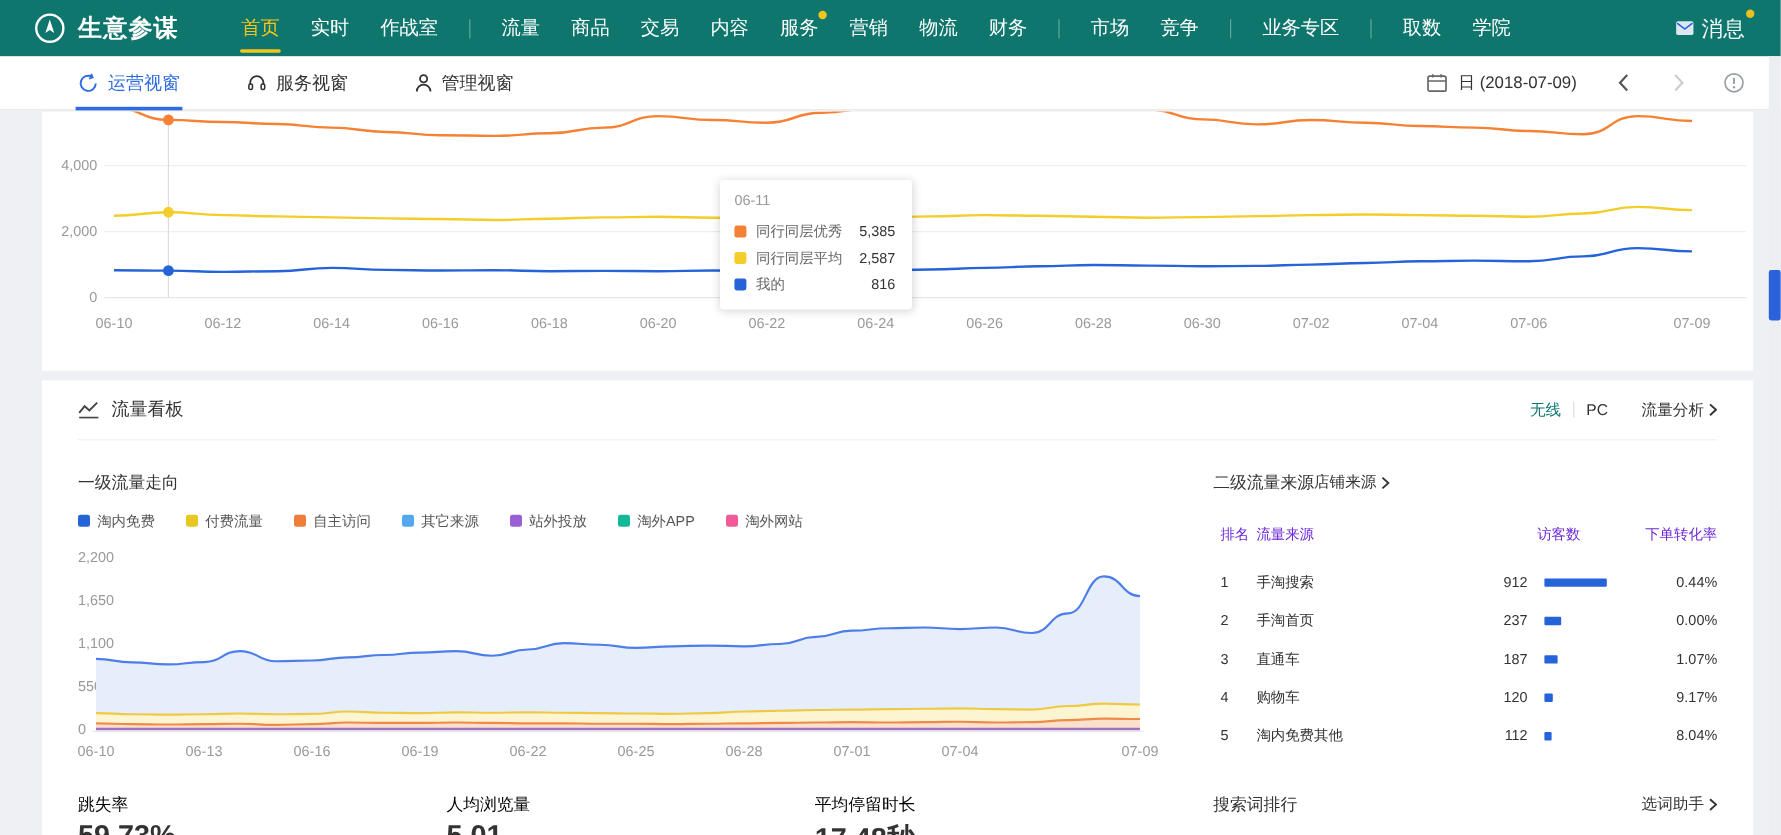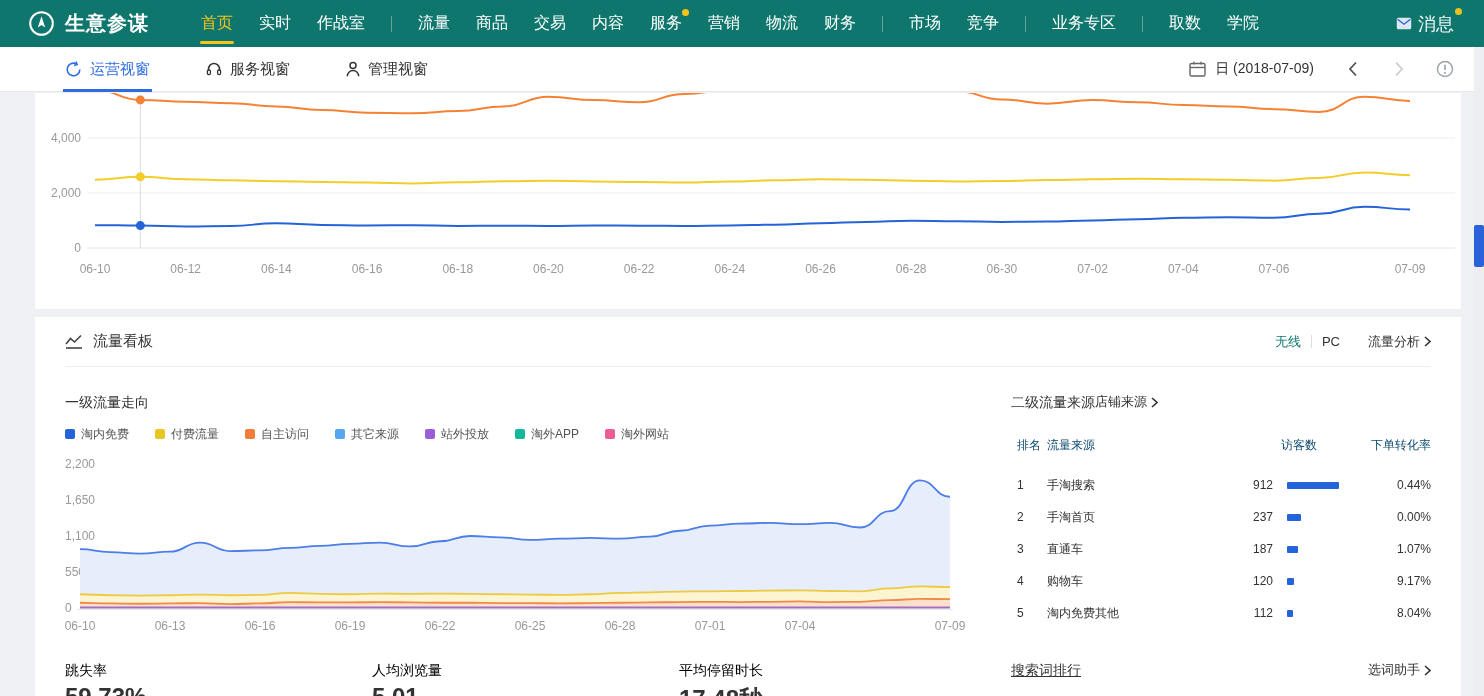--- a/index.html
+++ b/index.html
@@ -50,38 +50,38 @@
   .k-link{display:flex;align-items:center;gap:4px;font-size:13px;color:#333;cursor:pointer;}
   .k-modes .k-link{margin-left:18px;}
   .k-body{display:flex;padding-top:26px;}
   .k-left{width:921px;flex:none;}
   .sub-title{font-size:14px;color:#333;line-height:18px;}
   .legend{display:flex;align-items:center;gap:26px;margin-top:16px;height:14px;}
   .legend-item{display:flex;align-items:center;gap:6px;font-size:12px;color:#555;cursor:pointer;}
   .legend-sq{width:10px;height:10px;border-radius:2px;}
   .k-right{width:420px;margin-left:25px;}
   .k-right-header{display:flex;align-items:center;font-size:14px;color:#333;line-height:18px;}
-  .ts-header{display:flex;align-items:center;font-size:12px;color:#0c4a6e;margin-top:24px;height:20px;}
+  .ts-header{display:flex;align-items:center;font-size:12px;color:#6d28d9;margin-top:24px;height:20px;}
   .ts-rows{margin-top:14px;}
   .ts-row{display:flex;align-items:center;height:32px;font-size:12px;color:#333;cursor:pointer;}
   .c-rank{width:36px;padding-left:6px;}
   .c-name{flex:1;}
   .c-vis{width:56px;text-align:right;}
   .c-barcell{width:78px;padding-left:14px;display:flex;align-items:center;}
   .ts-bar{height:7px;background:#2563d8;border-radius:1px;}
   .c-conv{width:80px;text-align:right;}
   .h-vis{width:134px;text-align:right;padding-right:34px;}
   .h-conv{width:80px;text-align:right;}
   .k-metrics{display:flex;margin-top:20px;}
   .k-metrics-left{width:921px;flex:none;display:flex;}
   .metric{width:307px;}
   .metric-label{font-size:14px;color:#000000;line-height:18px;}
   .metric-value{font-size:24px;font-weight:bold;color:#333;margin-top:4px;}
   .k-metrics-right{width:420px;margin-left:25px;display:flex;justify-content:space-between;align-items:flex-start;}
-  .search-title{font-size:14px;color:#333;line-height:18px;text-decoration:underline;}
+  .search-title{font-size:14px;color:#333;line-height:18px;}
   
   .scroll-track{position:absolute;right:0;top:47px;bottom:0;width:10px;background:#eceef2;}
   .scroll-thumb{position:absolute;left:0;top:178px;width:10px;height:42px;background:#2b62d9;border-radius:2px;}
   svg text{font-family:"Liberation Sans","DejaVu Sans",sans-serif;}
 </style>
 </head>
 <body>
 
 <div class="navbar">
   <div class="logo">
@@ -210,20 +210,40 @@
         <text x="604.1379310344828" y="180" text-anchor="middle" fill="#999" font-size="12">06-22</text>
         <text x="694.8275862068965" y="180" text-anchor="middle" fill="#999" font-size="12">06-24</text>
         <text x="785.5172413793103" y="180" text-anchor="middle" fill="#999" font-size="12">06-26</text>
         <text x="876.2068965517242" y="180" text-anchor="middle" fill="#999" font-size="12">06-28</text>
         <text x="966.8965517241379" y="180" text-anchor="middle" fill="#999" font-size="12">06-30</text>
         <text x="1057.5862068965516" y="180" text-anchor="middle" fill="#999" font-size="12">07-02</text>
         <text x="1148.2758620689656" y="180" text-anchor="middle" fill="#999" font-size="12">07-04</text>
         <text x="1238.9655172413793" y="180" text-anchor="middle" fill="#999" font-size="12">07-06</text>
         <text x="1375" y="180" text-anchor="middle" fill="#999" font-size="12">07-09</text>
       </svg>
+    <div class="tooltip">
+      <div class="tt-title">06-11</div>
+      <div>
+          <div class="tt-row">
+            <i class="tt-sq" style="background: rgb(245, 130, 52);"></i>
+            <span class="tt-name">同行同层优秀</span>
+            <span class="tt-val">5,385</span>
+          </div>
+          <div class="tt-row">
+            <i class="tt-sq" style="background: rgb(243, 205, 42);"></i>
+            <span class="tt-name">同行同层平均</span>
+            <span class="tt-val">2,587</span>
+          </div>
+          <div class="tt-row">
+            <i class="tt-sq" style="background: rgb(37, 99, 216);"></i>
+            <span class="tt-name">我的</span>
+            <span class="tt-val">816</span>
+          </div>
+        </div>
+    </div>
   </div>
 
   <div class="card card2">
     <div class="k-header">
       <div class="k-title-wrap">
         <svg width="18" height="15" viewBox="0 0 18 15">
             <path d="M1 10 L5.5 4.5 L9.5 8 L16 1.5" fill="none" stroke="#444" stroke-width="1.6"></path>
             <path d="M1 14 H17" stroke="#444" stroke-width="1.6"></path>
           </svg>
         <span>流量看板</span>

